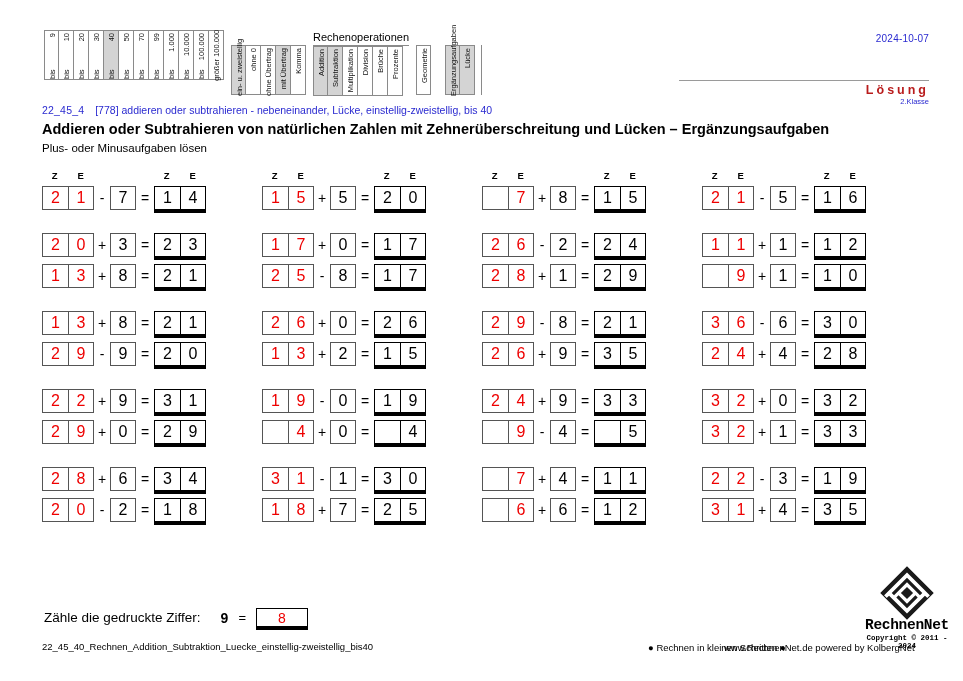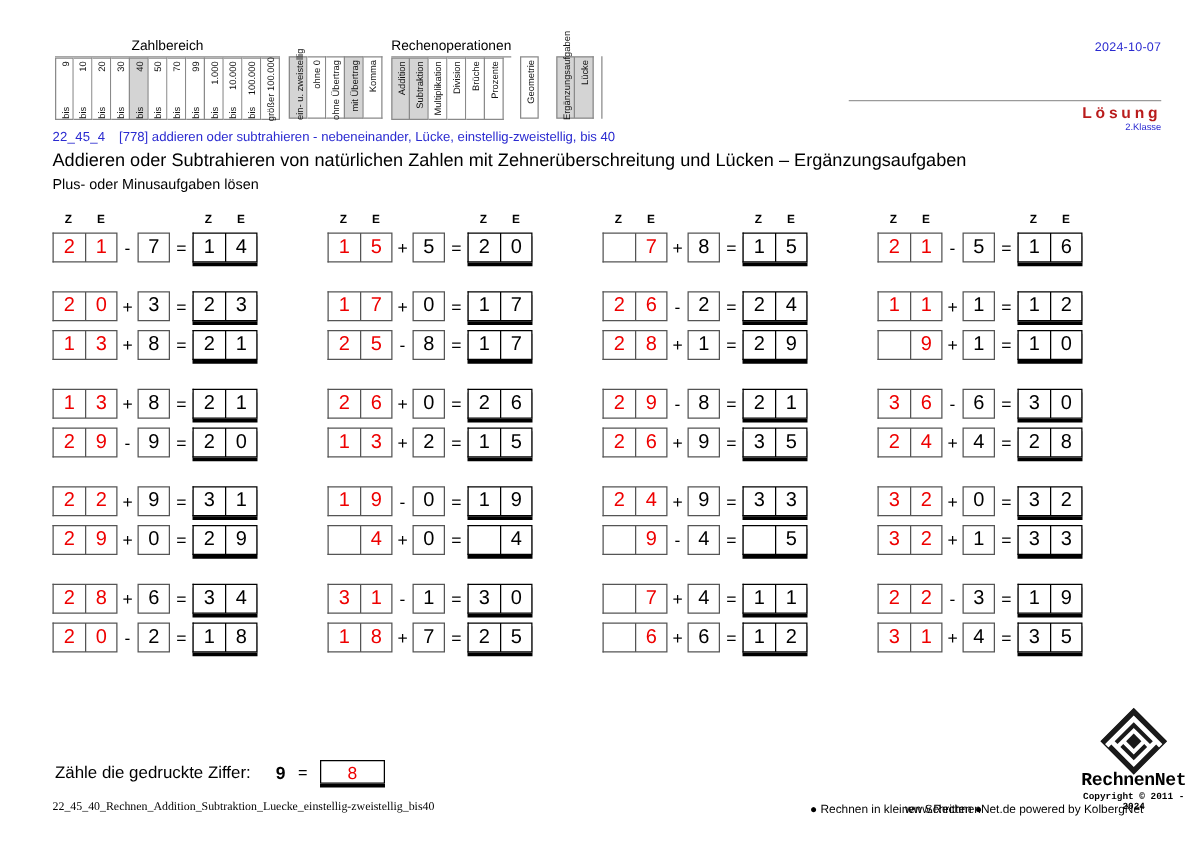--- a/index.html
+++ b/index.html
@@ -140,21 +140,21 @@
     white-space: nowrap;
   }
   #meta-line .code { letter-spacing: 0.2px; }
   #meta-line .bracket { margin-left: 8px; }
   #meta-line .descr { }
   #main-title {
     position: absolute;
     left: 42px;
     top: 121px;
     font-size: 14.5px;
-    font-weight: normal;
+    font-weight: bold;
     color: #000;
     white-space: nowrap;
   }
   #sub-title {
     position: absolute;
     left: 42px;
     top: 142px;
     font-size: 11.5px;
     color: #000;
   }
@@ -254,21 +254,20 @@
     font-size: 14px;
     color: #ee0000;
     box-sizing: border-box;
   }
   #file-name {
     position: absolute;
     left: 42px;
     top: 641px;
     font-size: 9.5px;
     color: #000;
-    font-family: Liberation Serif, serif;
   }
 
   
   #logo-wrap {
     position: absolute;
     left: 857px;
     top: 566px;
     width: 100px;
     text-align: center;
     font-family: Liberation Mono, monospace;
@@ -299,21 +298,20 @@
     top: 642px;
     font-size: 9.5px;
     white-space: nowrap;
   }
 </style>
 </head>
 <body>
 
 <div id="category-table">
     <div class="cat-group">
-      <div class="cat-group-title">Zahlbereich</div>
       <div class="cat-cells">
         <div class="cat-cell first">
           <span class="vtop">9</span>
           <span class="vbot">bis</span>
         </div>
         <div class="cat-cell">
           <span class="vtop">10</span>
           <span class="vbot">bis</span>
         </div>
         <div class="cat-cell">

